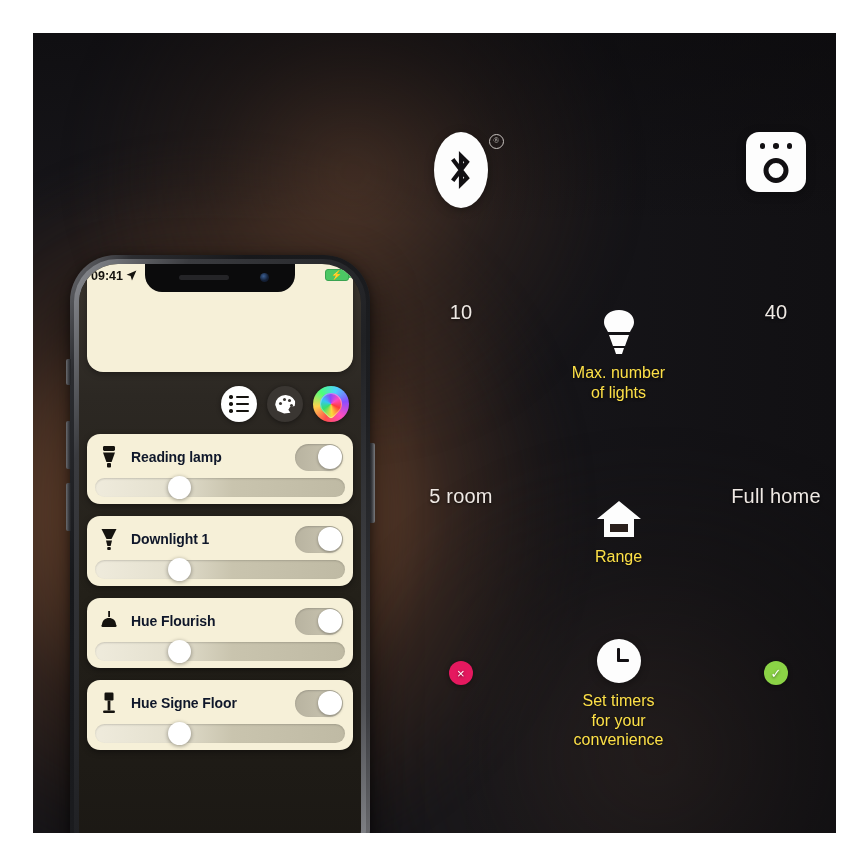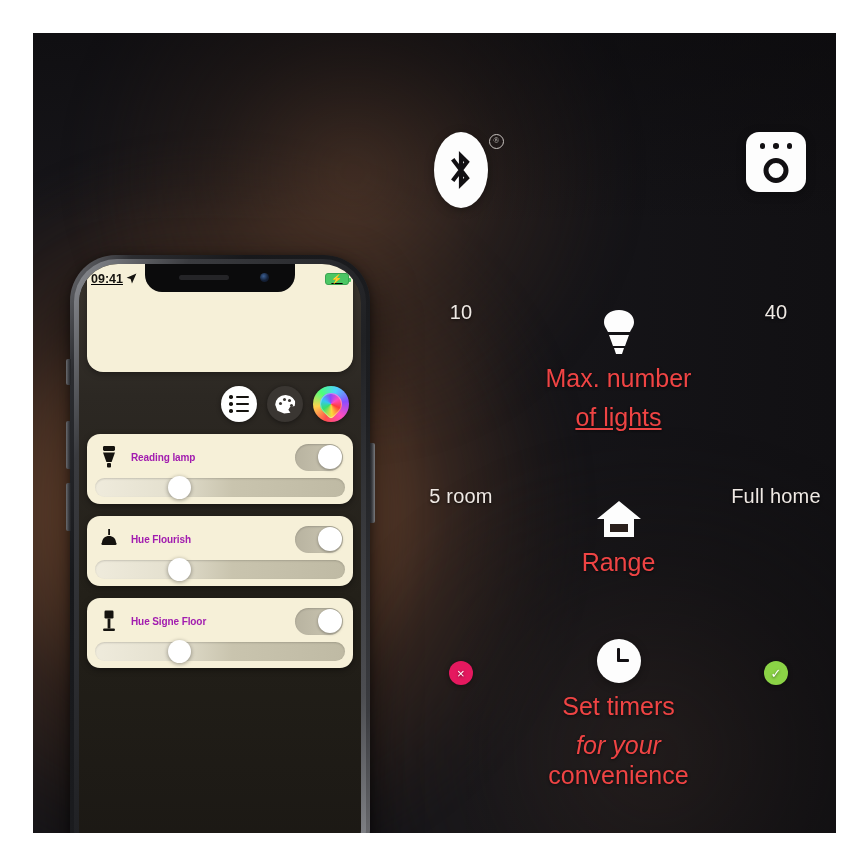--- a/index.html
+++ b/index.html
@@ -99,22 +99,22 @@
     width: 120px;
     text-align: center;
     color: #efe9e4;
     font-size: 20px;
     letter-spacing: 0.2px;
     text-shadow: 0 1px 3px rgba(0,0,0,0.6);
   }
   .cmp-center {
     width: 180px;
     text-align: center;
-    color: #ef4444;
-    font-size: 25px;
+    color: #fde047;
+    font-size: 16px;
     line-height: 1.22;
     text-shadow: 0 1px 3px rgba(0,0,0,0.6);
   }
   .cmp-center .cap { display: block; margin-top: 8px; }
   .icon-slot { display: flex; justify-content: center; align-items: flex-end; height: 54px; }
 
   
   .row-head  { top: 95px; }
   .row-max   { top: 268px; }
   .row-range { top: 452px; }
@@ -278,25 +278,24 @@
     position: absolute;
     left: 8px; top: 0; right: 8px;
     height: 108px;
     background: #f6f0d8;
     border-radius: 0 0 16px 16px;
     box-shadow: 0 2px 6px rgba(0,0,0,0.35);
   }
   .statusbar {
     position: absolute;
     left: 0; right: 0; top: 5px; height: 20px;
-    display: flex; align-items: center; justify-content: space-between;
+    display: flex; align-items: flex-start; justify-content: space-between;
     padding: 0 12px;
     box-sizing: border-box;
     z-index: 11;
-    text-decoration: underline;
   }
   .sb-time {
     font-size: 12.5px; font-weight: bold; color: #15130f;
     display: flex; align-items: center; gap: 3px;
   }
   .loc-arrow { display: inline-block; transform: rotate(0deg); font-size: 11px; }
   .battery {
     width: 24px; height: 12px; border-radius: 3px;
     background: #4cc764; position: relative;
     display: flex; align-items: center; justify-content: center;
@@ -393,21 +392,21 @@
     background: #f6f0d8;
     border-radius: 13px;
     margin-bottom: 12px;
     box-shadow: 0 2px 6px rgba(0,0,0,0.4);
   }
   .lc-top {
     position: absolute; left: 12px; right: 10px; top: 9px; height: 28px;
     display: flex; align-items: center; gap: 12px;
   }
   .lc-name {
-    flex: 1; font-size: 10px; font-weight: bold; color: #a21caf; letter-spacing: -0.1px;
+    flex: 1; font-size: 14px; font-weight: bold; color: #0f172a; letter-spacing: -0.1px;
   }
   .lc-slider { bottom: 7px; left: 8px; right: 8px; }
   .bulb-ico { width: 20px; height: 24px; position: relative; }
 </style>
 </head>
 <body>
 
 <div id="stage">
   <div class="scene">
     <div class="scene-glow-a"></div>
@@ -447,21 +446,21 @@
         <div class="cmp-side">10</div>
         <div class="cmp-center">
           <div class="icon-slot">
             <svg width="34" height="46" viewBox="0 0 34 46" aria-hidden="true">
               <path d="M17 1 C26 1 32 6 32 13 C32 18 29 20 28 23 L6 23 C5 20 2 18 2 13 C2 6 8 1 17 1 Z" fill="#fdfdfd"></path>
               <path d="M7 26 L27 26 L23 37 L11 37 Z" fill="#fdfdfd"></path>
               <path d="M12 39 L22 39 L20 45 L14 45 Z" fill="#fdfdfd"></path>
             </svg>
           </div>
           <span class="cap">Max. number</span>
-          <span class="cap" style="margin-top:8px;text-decoration:underline;">of lights</span>
+          <span class="cap" style="margin-top:0;">of lights</span>
         </div>
         <div class="cmp-side">40</div>
       </div>
 
       <div class="cmp-row row-range">
         <div class="cmp-side">5 room</div>
         <div class="cmp-center">
           <div class="icon-slot">
             <svg width="46" height="40" viewBox="0 0 46 40" aria-hidden="true">
               <path d="M23 2 L45 20 L38 20 L38 38 L8 38 L8 20 L1 20 Z" fill="#fdfdfd"></path>
@@ -482,21 +481,21 @@
           </div>
         </div>
         <div class="cmp-center">
           <div class="icon-slot">
             <div class="clock-icon">
               <div class="hand-h"></div>
               <div class="hand-m"></div>
             </div>
           </div>
           <span class="cap">Set timers</span>
-          <span class="cap" style="margin-top:8px;font-style:italic;">for your</span>
+          <span class="cap" style="margin-top:0;">for your</span>
           <span class="cap" style="margin-top:0;">convenience</span>
         </div>
         <div class="cmp-side">
           <div class="center-dot-wrap" style="padding-top:32px;">
             <div class="pin-dot pin-yes">
               <span>✓</span>
             </div>
           </div>
         </div>
       </div>
@@ -581,20 +580,38 @@
                 <div class="toggle">
                   <div class="knob"></div>
                 </div>
               </div>
               <div class="slider lc-slider">
                 <div class="thumb" style="left:29%;"></div>
               </div>
             </div>
 
 
+            <div class="light-card">
+              <div class="lc-top">
+                <span class="bulb-ico">
+                  <svg width="20" height="24" viewBox="0 0 20 24" aria-hidden="true">
+                    <path d="M2.5 2 L17.5 2 L12.5 12 L7.5 12 Z" fill="#15130f"></path>
+                    <path d="M7 13.5 L13 13.5 L11.6 19 L8.4 19 Z" fill="#15130f"></path>
+                    <rect x="8.2" y="20" width="3.6" height="3" rx="0.9" fill="#15130f"></rect>
+                  </svg>
+                </span>
+                <span class="lc-name">Downlight 1</span>
+                <div class="toggle">
+                  <div class="knob"></div>
+                </div>
+              </div>
+              <div class="slider lc-slider">
+                <div class="thumb" style="left:29%;"></div>
+              </div>
+            </div>
 
             <div class="light-card">
               <div class="lc-top">
                 <span class="bulb-ico">
                   <svg width="20" height="24" viewBox="0 0 20 24" aria-hidden="true">
                     <rect x="9.2" y="2" width="1.8" height="6" fill="#15130f"></rect>
                     <path d="M3 16 C3 11.5 6.2 9 10 9 C13.8 9 17 11.5 17 16 Z" fill="#15130f"></path>
                     <rect x="2.4" y="15.6" width="15.2" height="2.4" rx="1.2" fill="#15130f"></rect>
                   </svg>
                 </span>

